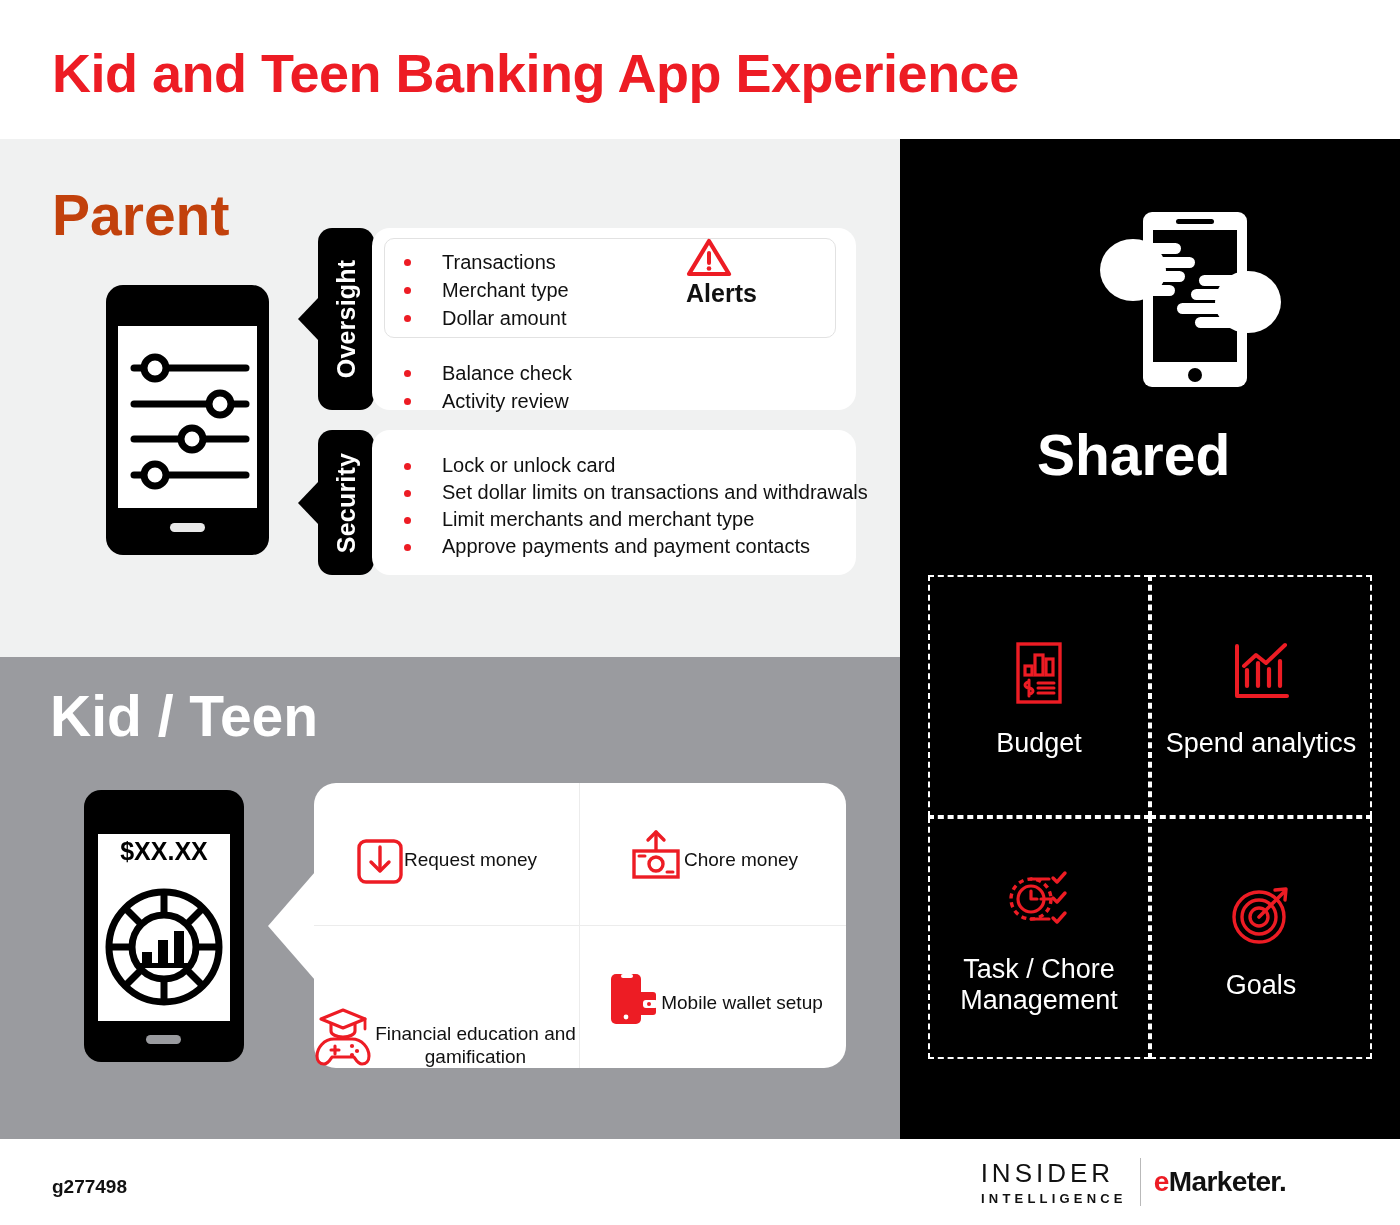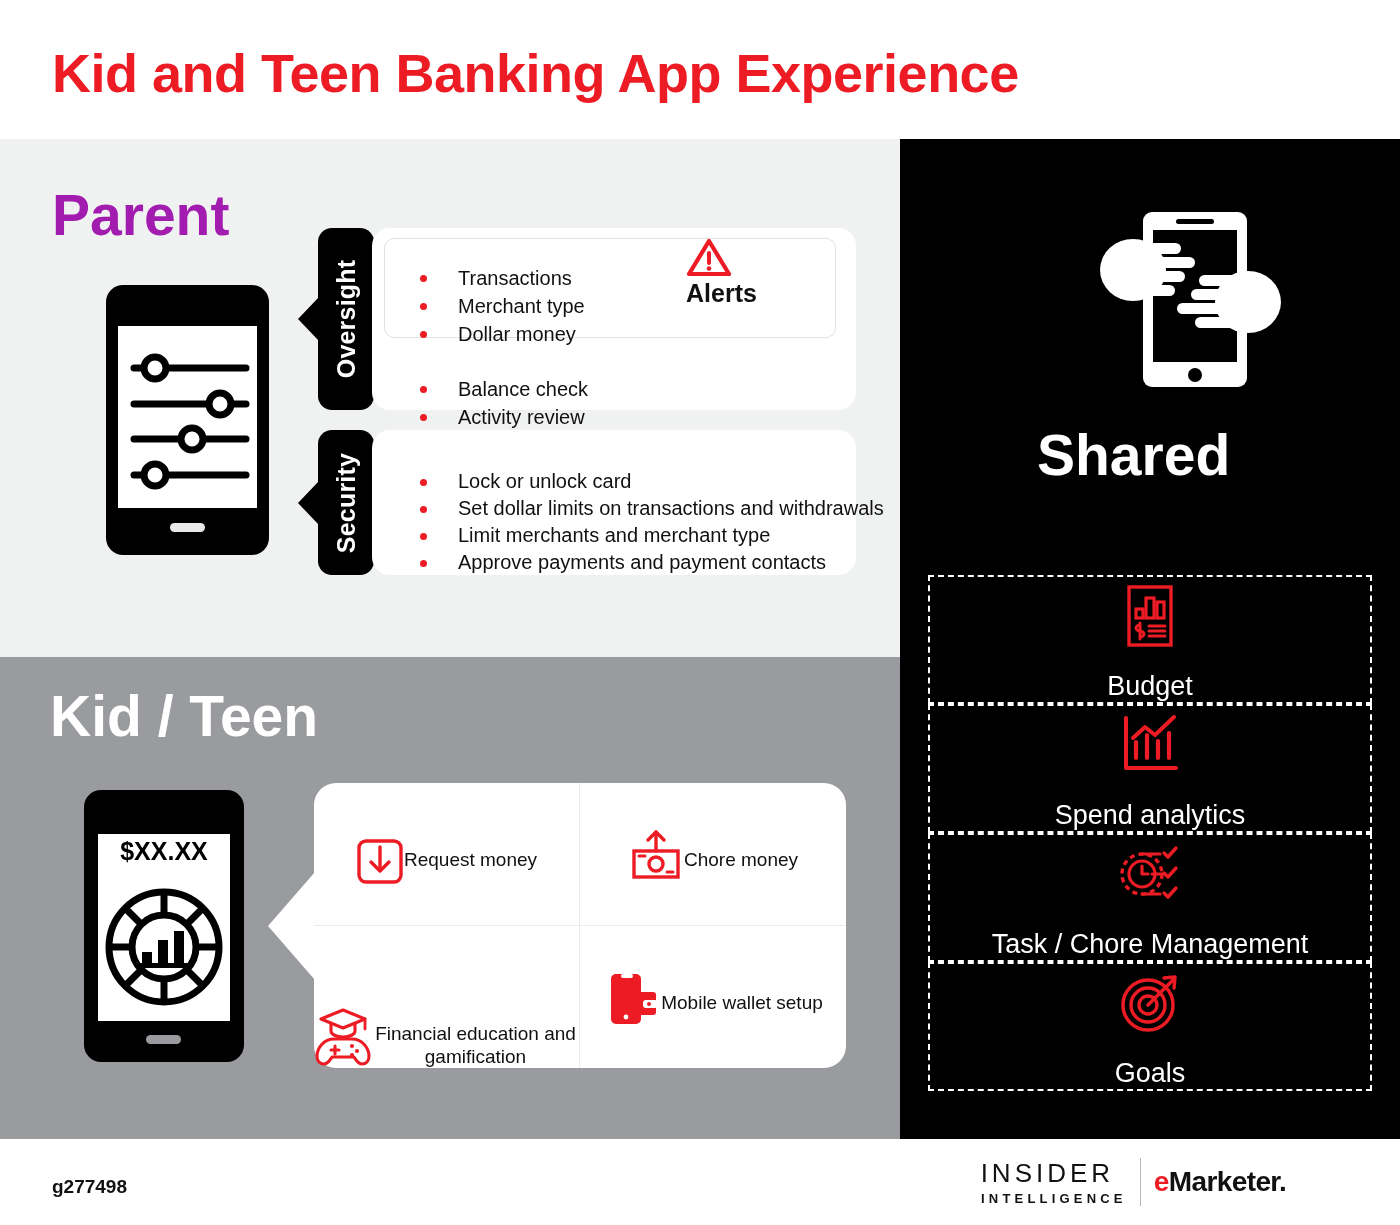--- a/index.html
+++ b/index.html
@@ -29,21 +29,21 @@
     background:#9a9b9f;
   }
   .panel-shared{
     position:absolute;left:900px;top:139px;width:500px;height:1000px;
     background:#000000;
   }
 
   
   .h-parent{
     position:absolute;left:52px;top:187px;
-    font-size:57px;font-weight:bold;color:#a21caf;line-height:1;
+    font-size:57px;font-weight:bold;color:#c2410c;line-height:1;
   }
   .h-kid{
     position:absolute;left:50px;top:688px;
     font-size:57px;font-weight:bold;color:#ffffff;line-height:1;
   }
   .h-shared{
     position:absolute;left:1037px;top:427px;
     font-size:57px;font-weight:bold;color:#ffffff;line-height:1;
   }
 
@@ -74,21 +74,21 @@
   .card{
     position:absolute;background:#ffffff;border-radius:18px;
   }
 
   
   #card-oversight{left:372px;top:228px;width:484px;height:182px;}
   .alert-box{
     position:absolute;left:12px;top:10px;width:452px;height:100px;
     border:1px solid #e2e2e2;border-radius:10px;box-sizing:border-box;
   }
-  .bullets{list-style:none;margin:16px;padding:0;}
+  .bullets{list-style:none;margin:0;padding:0;}
   .bullets li{
     position:relative;padding-left:38px;
     font-size:20px;color:#111;line-height:28px;margin:0 0 0 0;
     white-space:nowrap;
   }
   .bullets li:before{
     content:"";position:absolute;left:0;top:11px;
     width:7px;height:7px;border-radius:50%;background:#ED1C24;
   }
   #ov-list-a{position:absolute;left:32px;top:20px;}
@@ -124,21 +124,21 @@
   }
   .feat .ico{height:62px;display:flex;align-items:flex-end;justify-content:center;}
   .feat .flabel{font-size:19px;color:#111;line-height:23px;margin-top:12px;}
   .feat-grid > div:nth-child(1){border-right:1px solid #ececec;border-bottom:1px solid #ececec;}
   .feat-grid > div:nth-child(2){border-bottom:1px solid #ececec;}
   .feat-grid > div:nth-child(3){border-right:1px solid #ececec;align-items:flex-end;}
 
   
   .shared-grid{
     position:absolute;left:928px;top:575px;width:444px;height:484px;
-    display:grid;grid-template-columns:1fr;grid-template-rows:1fr 1fr;
+    display:grid;grid-template-columns:1fr 1fr;grid-template-rows:1fr 1fr;
   }
   .sgc{
     position:relative;
     display:flex;flex-direction:column;align-items:center;justify-content:center;
     box-sizing:border-box;text-align:center;
     border:2px dashed #ffffff;
   }
   .sgc .sico{height:78px;display:flex;align-items:center;justify-content:center;}
   .sgc .slabel{
     font-size:27px;color:#ffffff;line-height:31px;margin-top:16px;font-weight:400;
@@ -197,21 +197,21 @@
     <span class="notch"></span>
     <span class="tab-label">Oversight</span>
   </div>
 
   <div class="card" id="card-oversight">
     <div class="alert-box"></div>
 
     <ul class="bullets" id="ov-list-a">
       <li>Transactions</li>
       <li>Merchant type</li>
-      <li>Dollar money</li>
+      <li>Dollar amount</li>
     </ul>
 
     <div class="alerts-wrap">
       <svg width="46" height="41" viewBox="0 0 46 41">
         <path d="M23 5 L43 38 L3 38 Z" fill="none" stroke="#ED1C24" stroke-width="4.2" stroke-linejoin="round"></path>
         <line x1="23" y1="17" x2="23" y2="27" stroke="#ED1C24" stroke-width="4" stroke-linecap="round"></line>
         <circle cx="23" cy="32.5" r="2.3" fill="#ED1C24"></circle>
       </svg>
       <div class="lbl">Alerts</div>
     </div>

